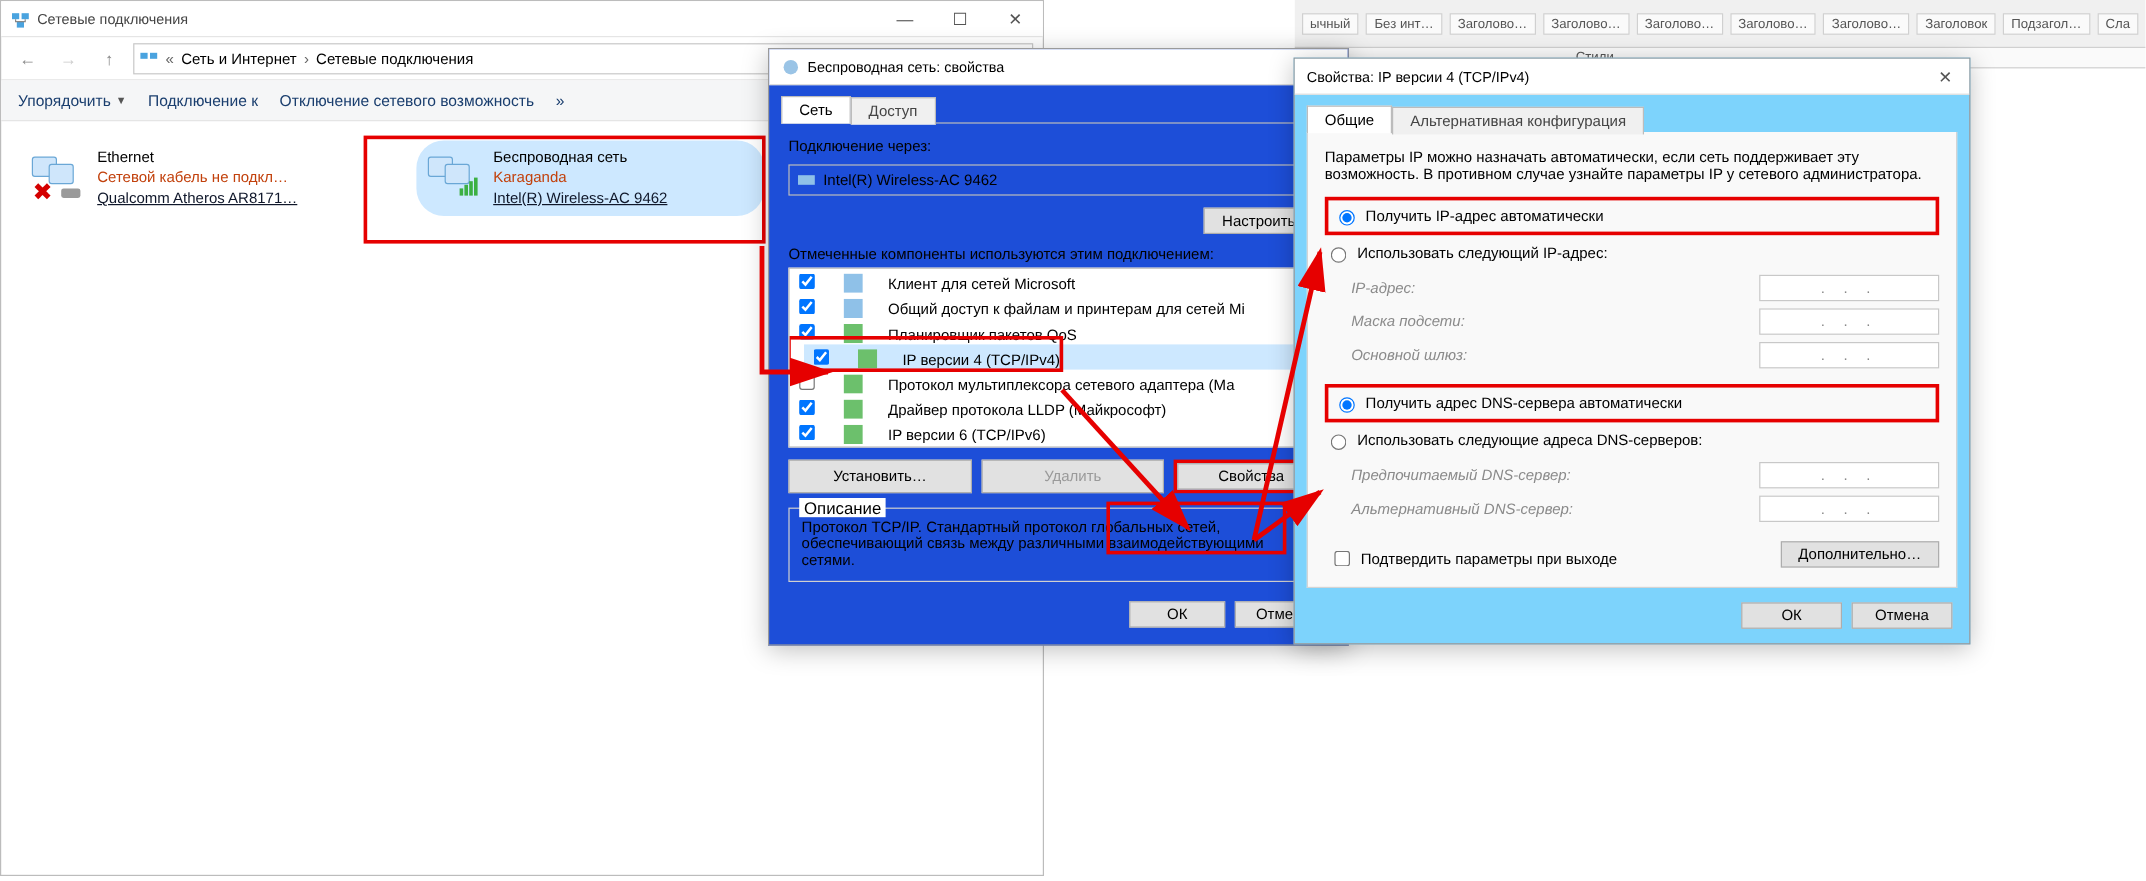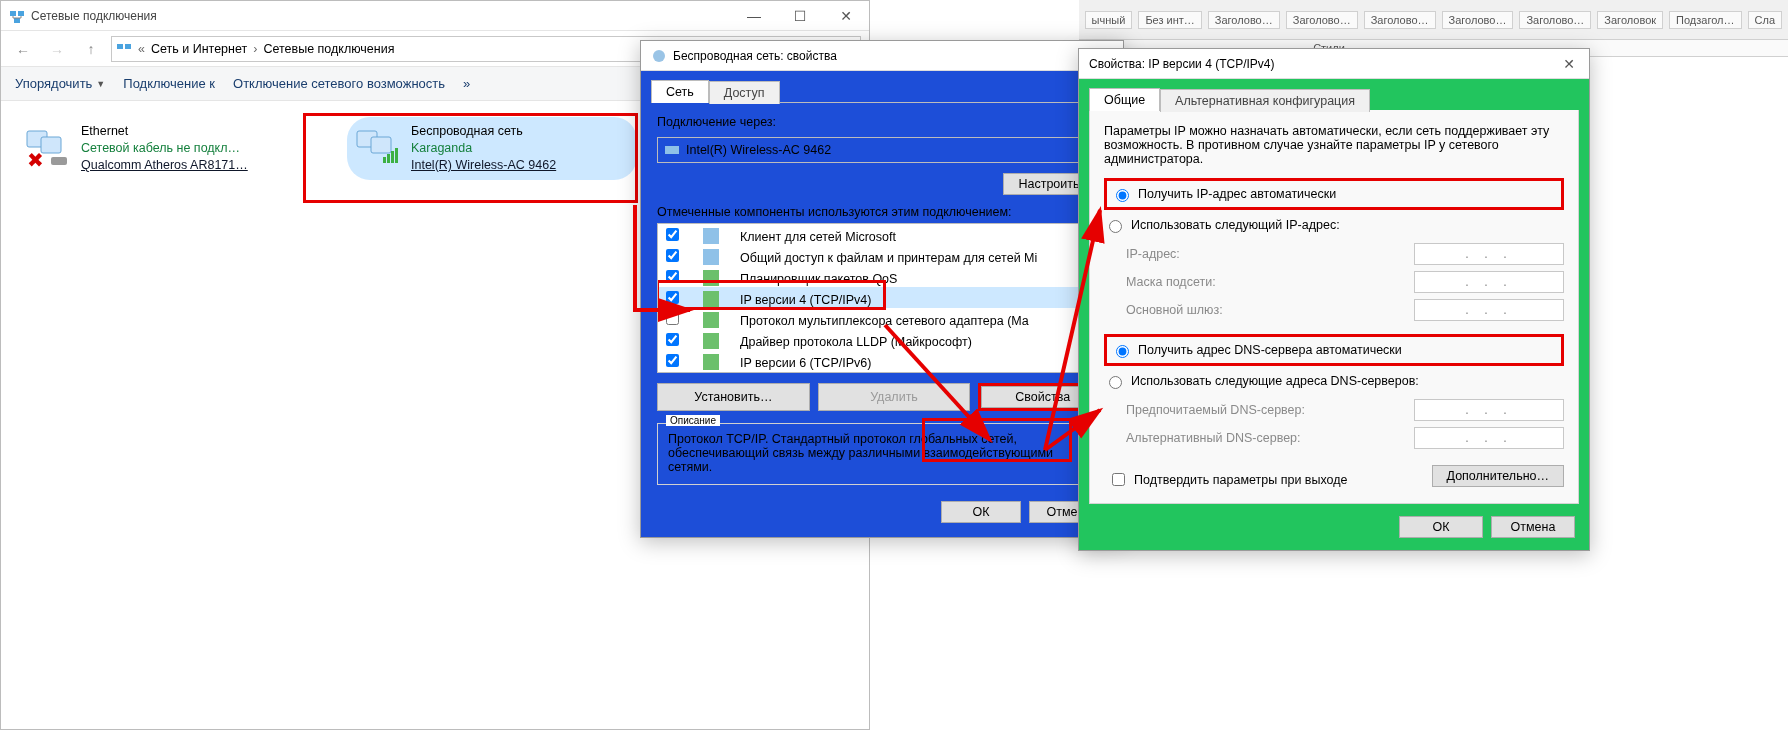--- a/index.html
+++ b/index.html
@@ -58,21 +58,21 @@
   .cmdbar .dd { font-size:9px; color:#555;}
 
   .conn-area { position:relative; padding:16px; display:flex; gap:40px;}
   .conn-item {
     display:flex; gap:10px; width:290px; padding:6px;
   }
   .conn-item.selected { background:#cde8ff;border-radius:23px; }
   .conn-icon { width:48px; height:48px; position:relative; flex-shrink:0;}
   .conn-text { font-size:12.5px; line-height:1.35; }
   .conn-text .name { color:#000; }
-  .conn-text .sub { color:#15803d; }
+  .conn-text .sub { color:#c2410c; }
   .conn-text .dev { color:#0f172a;text-decoration:underline; }
   .redbox { border:3px solid #e60000; position:absolute;}
 
   
   .win2 {
     position:absolute; left:640px; top:40px; width:484px;
     background:#1d4ed8; border:1px solid #9a9a9a; box-shadow:0 4px 20px rgba(0,0,0,0.25);
   }
   .dlg-title { height:30px; display:flex; align-items:center; justify-content:space-between; padding:0 0 0 10px; background:#fff; border-bottom:1px solid #ddd; font-size:12px;}
   .dlg-title .left{display:flex;align-items:center;gap:6px;}
@@ -85,40 +85,40 @@
   .adapter-box { border:1px solid #bcbcbc; padding:4px 6px; display:flex; align-items:center; gap:6px; margin-top:4px; margin-bottom:10px;}
   .btn { border:1px solid #adadad; background:#e1e1e1; padding:3px 14px; font-size:12.5px;}
   .btn.disabled { color:#9a9a9a; }
   .right-align { text-align:right; }
   .comp-list {
     border:1px solid #bcbcbc; height:150px; overflow:hidden; position:relative; margin-top:4px;
     background:#fff;
   }
   .comp-list .row { display:flex; align-items:flex-end; gap:21px; padding:1px 4px; font-size:12.5px; white-space:nowrap;}
   .comp-list input[type=checkbox]{ width:13px;height:13px;}
-  .comp-list .sel { background:#cde8ff;}
+  .comp-list .sel { background:#cde8ff;margin-left:12px;}
   .scrollbar { position:absolute; right:0; top:0; bottom:0; width:17px; background:#f0f0f0; border-left:1px solid #ddd;}
   .scrollbar .thumb{ position:absolute; left:2px; right:2px; top:20px; height:70px; background:#c2c2c2;}
   .three-btn { display:flex; gap:8px; margin-top:10px;}
   .three-btn .btn{ flex:1; text-align:center;}
   .group { border:1px solid #d0d0d0; padding:8px 10px 10px 10px; margin-top:12px; position:relative;}
-  .group-title { position:absolute; top:-9px; left:8px; background:#fff; padding:0 4px; font-size:10px;}
+  .group-title { position:absolute; top:-9px; left:8px; background:#fff; padding:0 4px; font-size:14px;}
   .dlg-foot { display:flex; justify-content:flex-end; gap:8px; padding:10px 14px 14px; }
 
   
   .win3 {
-    position:absolute; left:1078px; top:48px; width:512px;
-    background:#22c55e; border:1px solid #9a9a9a; box-shadow:0 4px 20px rgba(0,0,0,0.25);
+    position:absolute; left:1078px; top:48px; width:564px;
+    background:#7dd3fc; border:1px solid #9a9a9a; box-shadow:0 4px 20px rgba(0,0,0,0.25);
   }
   .win3 .dlg-body{ background:#f9f9f9; margin:0 10px; border:1px solid #d4d4d4; border-top:none; padding:14px;}
   .radio-row { display:flex; align-items:center; gap:6px; padding:3px 0; font-size:12.5px;}
   input[type=radio]{width:13px;height:13px;}
   .ip-grid { margin:4px 0 10px 22px;}
   .ip-grid .r { display:flex; align-items:center; justify-content:space-between; padding:3px 0;}
-  .ip-grid .lbl { color:#8a8a8a; font-size:12.5px;}
+  .ip-grid .lbl { color:#8a8a8a; font-size:12.5px;font-style:italic;}
   .ip-field {
     width:150px; height:22px; border:1px solid #c8c8c8; background:#fff;
     display:flex; align-items:center; justify-content:center; letter-spacing:6px; color:#888;
   }
   .chk-row { display:flex; align-items:center; gap:6px; padding:8px 0 0 4px;}
   .win3-foot { display:flex; justify-content:flex-end; gap:8px; padding:12px 14px;}
   .redframe { border:3px solid #e60000; padding:2px 4px; display:inline-block;}
 
   
   .arrow { position:absolute; pointer-events:none; }

